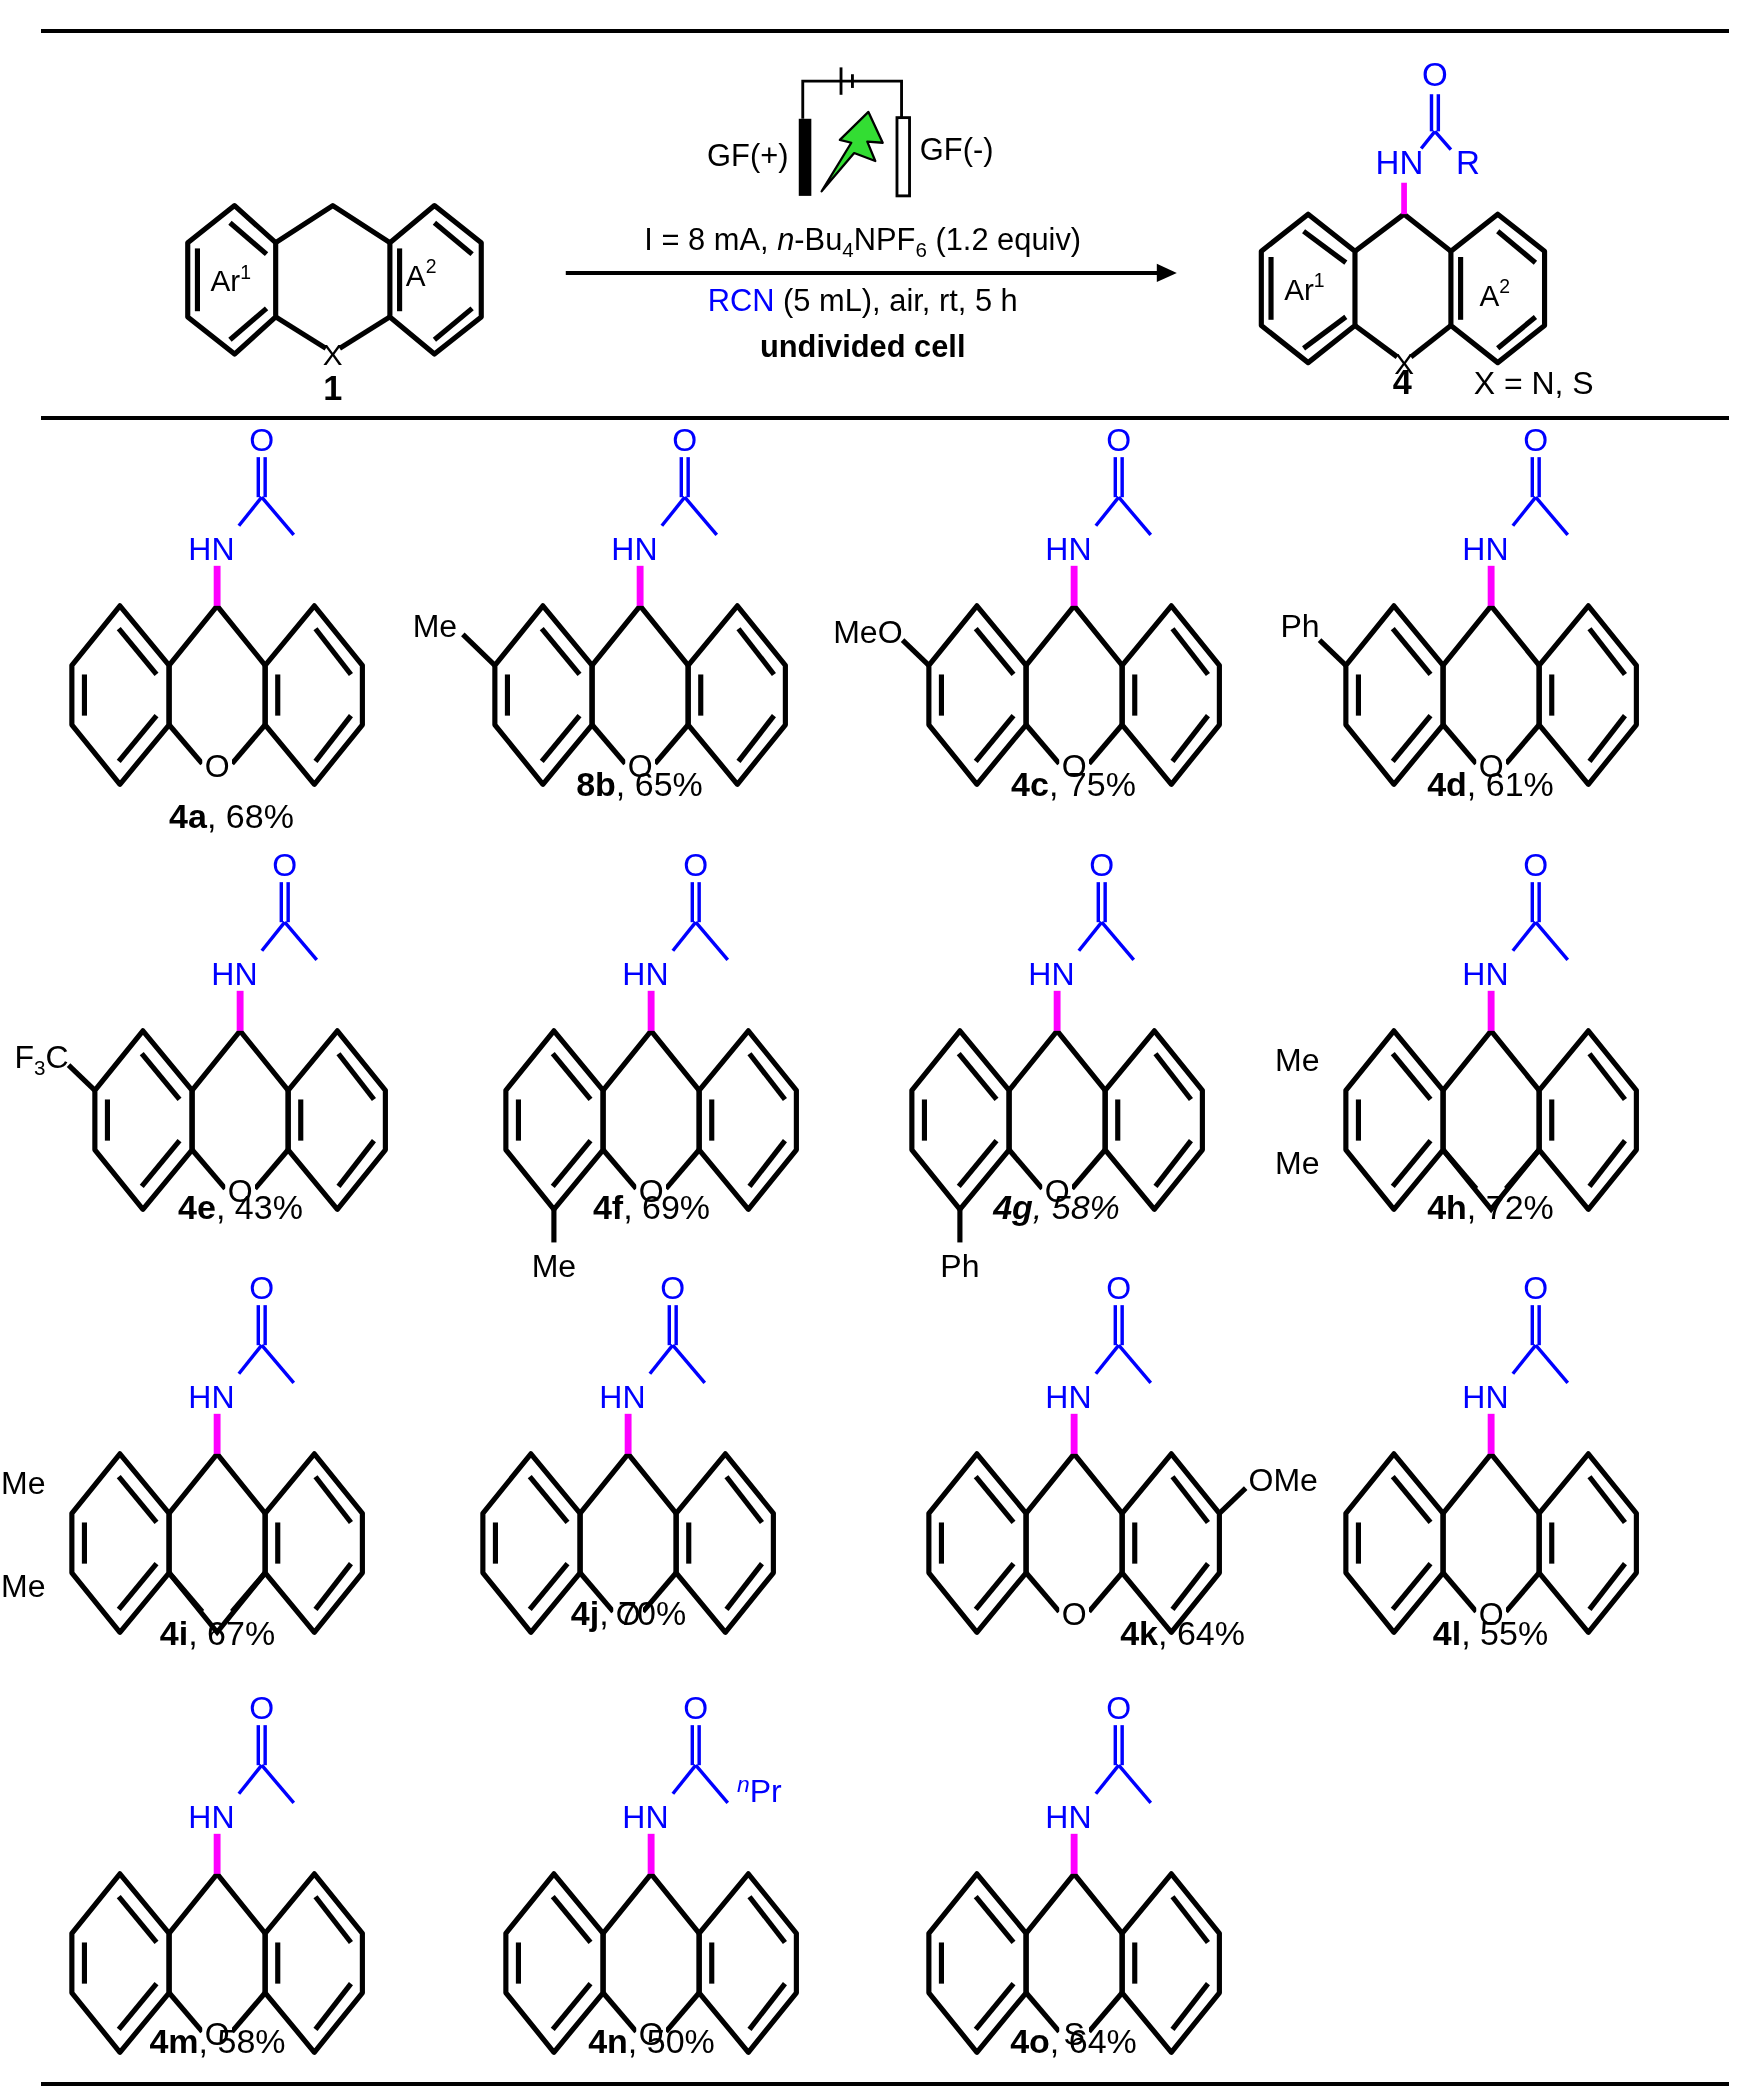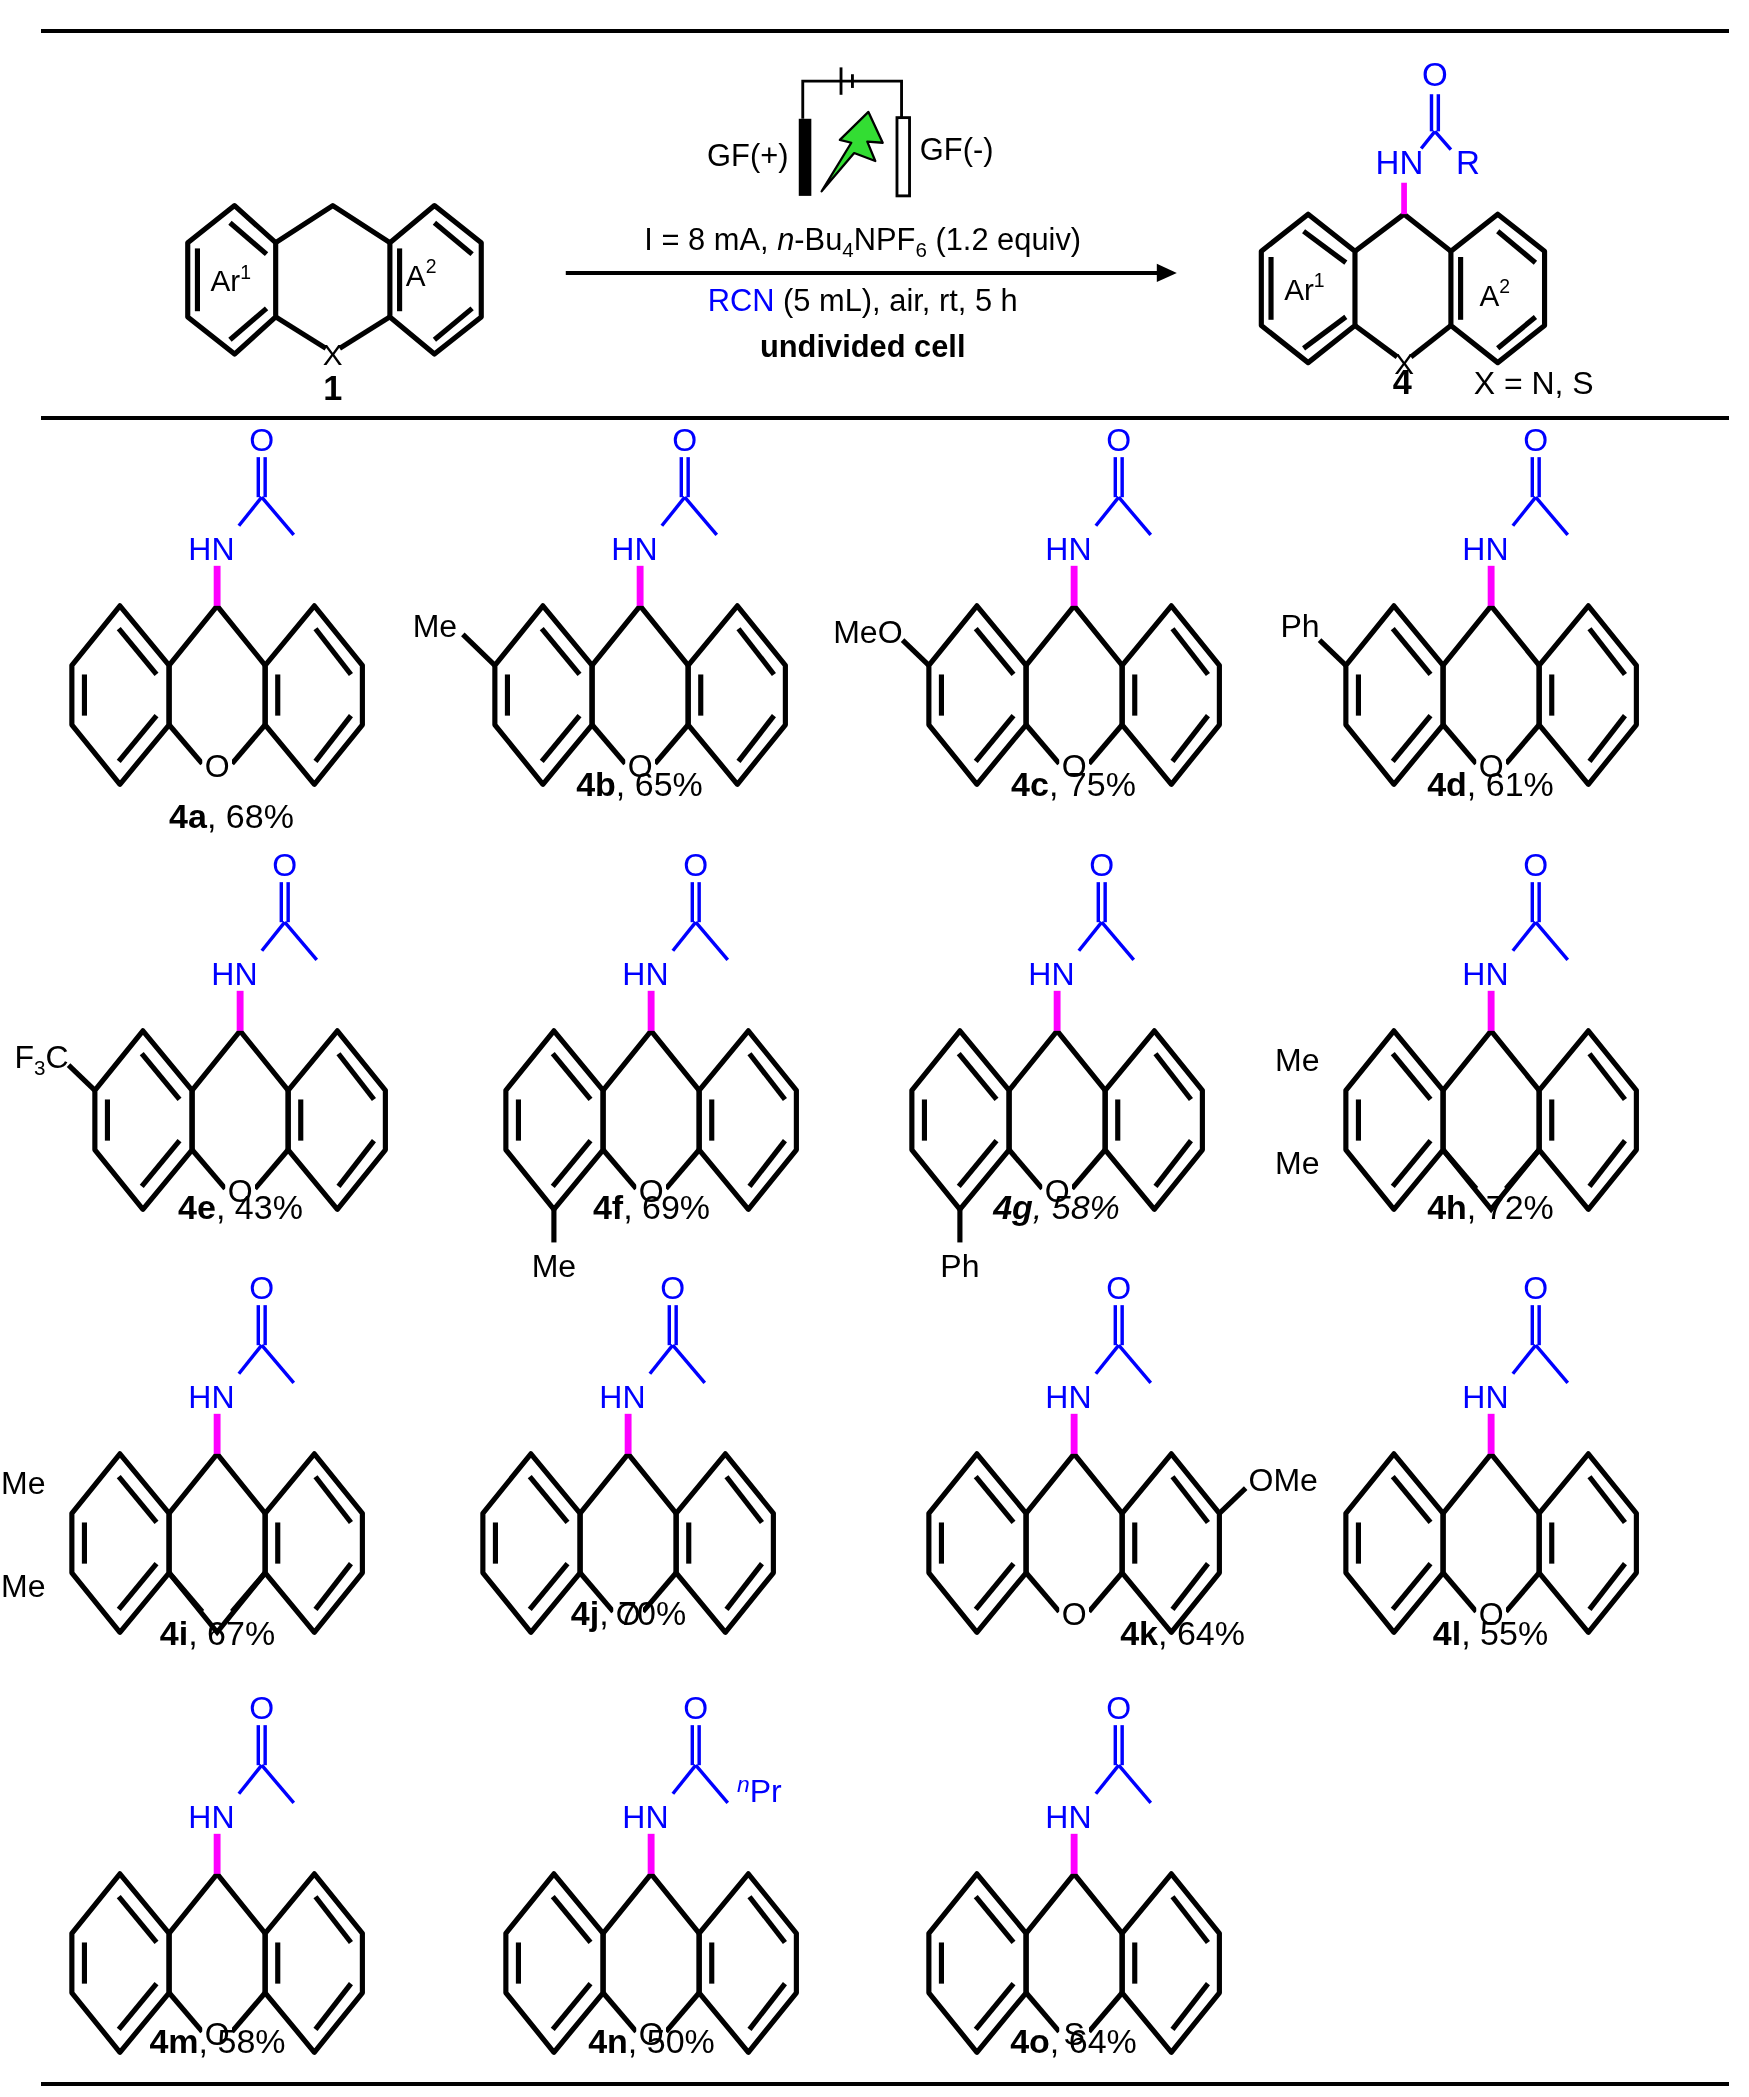--- a/index.html
+++ b/index.html
@@ -141,21 +141,21 @@
 <svg width="366" height="366" viewBox="0 0 640 640" style="left: 480px; top: 440px;">
     <use href="#scaffold"></use>
     <use href="#amide"></use>
     <text class="t" x="270" y="210" font-size="56" fill="#0000FF" text-anchor="middle">HN</text>
     <text class="t" x="358" y="20" font-size="56" fill="#0000FF" text-anchor="middle">O</text>
     <rect x="254" y="540" width="52" height="60" fill="#fff"></rect>
     <text class="t" x="280" y="590" font-size="56" text-anchor="middle">O</text>
     <line x1="26" y1="394" x2="-30" y2="340" stroke="#000" stroke-width="9"></line>
     <text class="t" x="-40" y="345" font-size="56" text-anchor="end">Me</text>
   </svg>
-<div class="lbl" style="left: 468px; top: 765px;"><b>4b</b>, <span>65%</span></div>
+<div class="lbl" style="left: 468px; top: 765px;"><b>8b</b>, <span>65%</span></div>
 <svg width="366" height="366" viewBox="0 0 640 640" style="left: 914px; top: 440px;">
     <use href="#scaffold"></use>
     <use href="#amide"></use>
     <text class="t" x="270" y="210" font-size="56" fill="#0000FF" text-anchor="middle">HN</text>
     <text class="t" x="358" y="20" font-size="56" fill="#0000FF" text-anchor="middle">O</text>
     <rect x="254" y="540" width="52" height="60" fill="#fff"></rect>
     <text class="t" x="280" y="590" font-size="56" text-anchor="middle">O</text>
     <line x1="26" y1="394" x2="-20" y2="350" stroke="#000" stroke-width="9"></line>
     <text class="t" x="-20" y="355" font-size="56" text-anchor="end">MeO</text>
   </svg>

